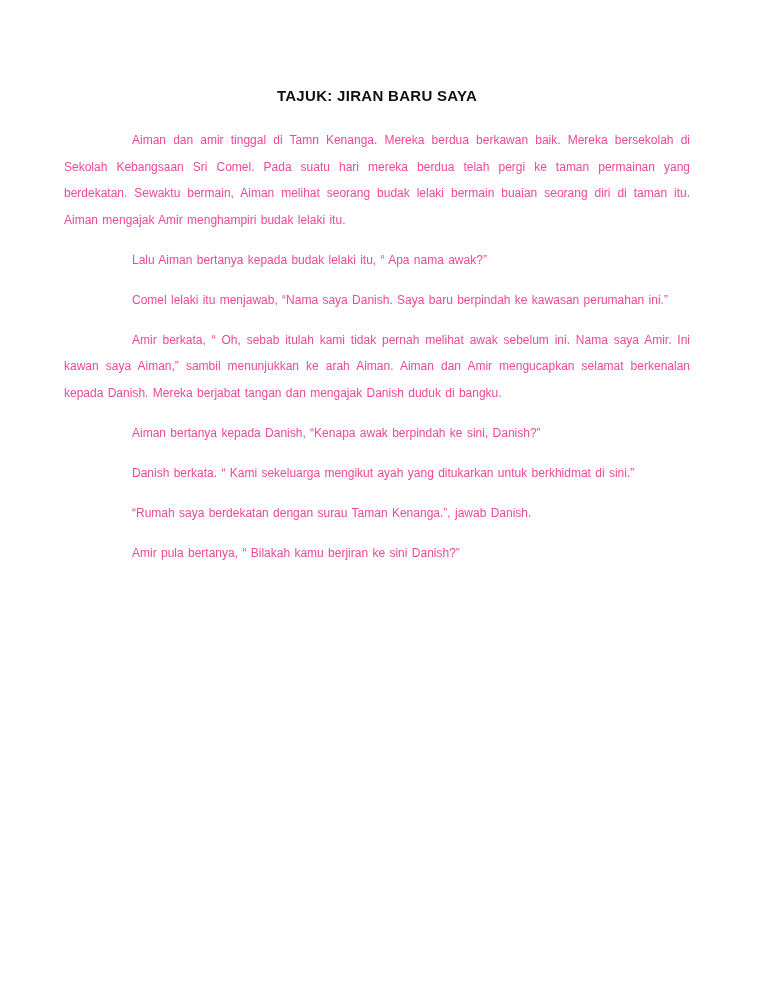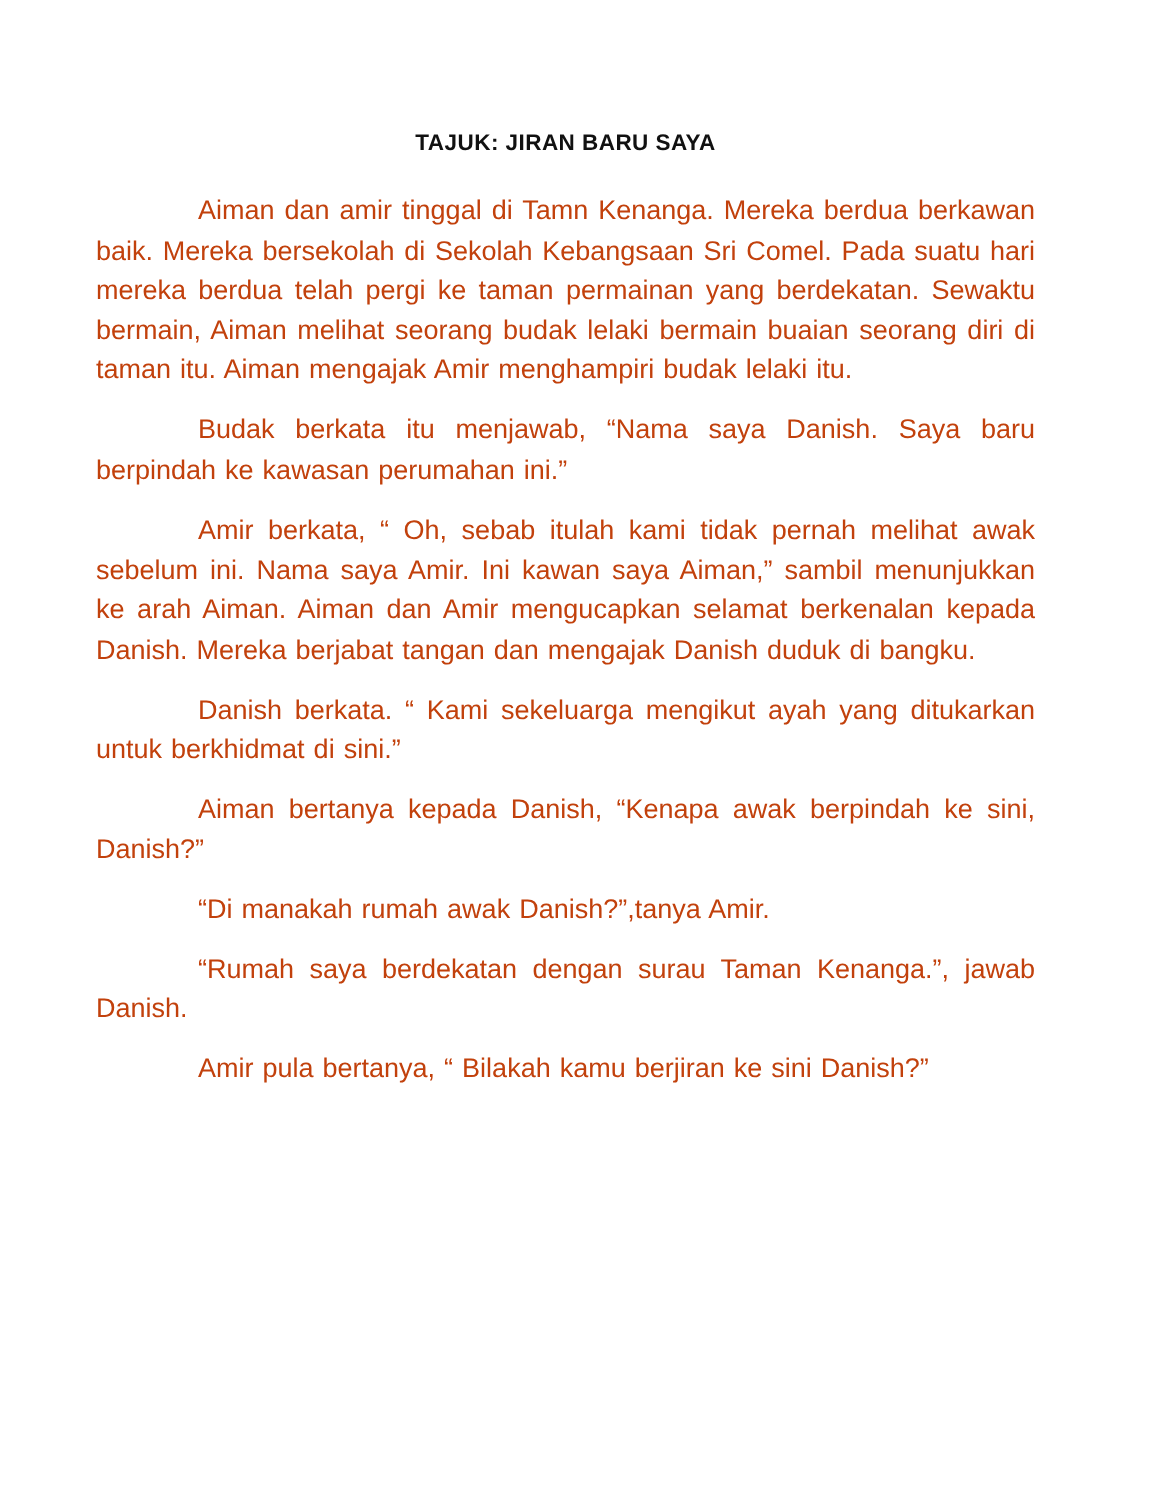--- a/index.html
+++ b/index.html
@@ -26,35 +26,35 @@
     margin: 0 0 22px 0;
     font-size: 15px;
     line-height: 19px;
     font-weight: bold;
     text-align: center;
     letter-spacing: 0.3px;
     color: #111111;
   }
   p.para {
     margin: 0 0 13.4px 0;
-    font-size: 18px;
+    font-size: 12px;
     line-height: 26.6px;
     text-align: justify;
     text-indent: 68px;
     word-spacing: 1px;
-    color: #c2410c;
+    color: #ec4899;
   }
 </style>
 </head>
 <body>
 
 <div class="page">
   <h1 class="doc-title">TAJUK: JIRAN BARU SAYA</h1>
 
   <p class="para">Aiman dan amir tinggal di Tamn Kenanga. Mereka berdua berkawan baik. Mereka bersekolah di Sekolah Kebangsaan Sri Comel. Pada suatu hari mereka berdua telah pergi ke taman permainan yang berdekatan. Sewaktu bermain, Aiman melihat seorang budak lelaki bermain buaian seorang diri di taman itu. Aiman mengajak Amir menghampiri budak lelaki itu.</p>
-  <p class="para">Budak berkata itu menjawab, “Nama saya Danish. Saya baru berpindah ke kawasan perumahan ini.”</p>
+  <p class="para">Lalu Aiman bertanya kepada budak lelaki itu, “ Apa nama awak?”</p>
+  <p class="para">Comel lelaki itu menjawab, “Nama saya Danish. Saya baru berpindah ke kawasan perumahan ini.”</p>
   <p class="para">Amir berkata, “ Oh, sebab itulah kami tidak pernah melihat awak sebelum ini. Nama saya Amir. Ini kawan saya Aiman,” sambil menunjukkan ke arah Aiman. Aiman dan Amir mengucapkan selamat berkenalan kepada Danish. Mereka berjabat tangan dan mengajak Danish duduk di bangku.</p>
+  <p class="para">Aiman bertanya kepada Danish, “Kenapa awak berpindah ke sini, Danish?”</p>
   <p class="para">Danish berkata. “ Kami sekeluarga mengikut ayah yang ditukarkan untuk berkhidmat di sini.”</p>
-  <p class="para">Aiman bertanya kepada Danish, “Kenapa awak berpindah ke sini, Danish?”</p>
-  <p class="para">“Di manakah rumah awak Danish?”,tanya Amir.</p>
   <p class="para">“Rumah saya berdekatan dengan surau Taman Kenanga.”, jawab Danish.</p>
   <p class="para">Amir pula bertanya, “ Bilakah kamu berjiran ke sini Danish?”</p>
 </div>
 
 </body></html>

